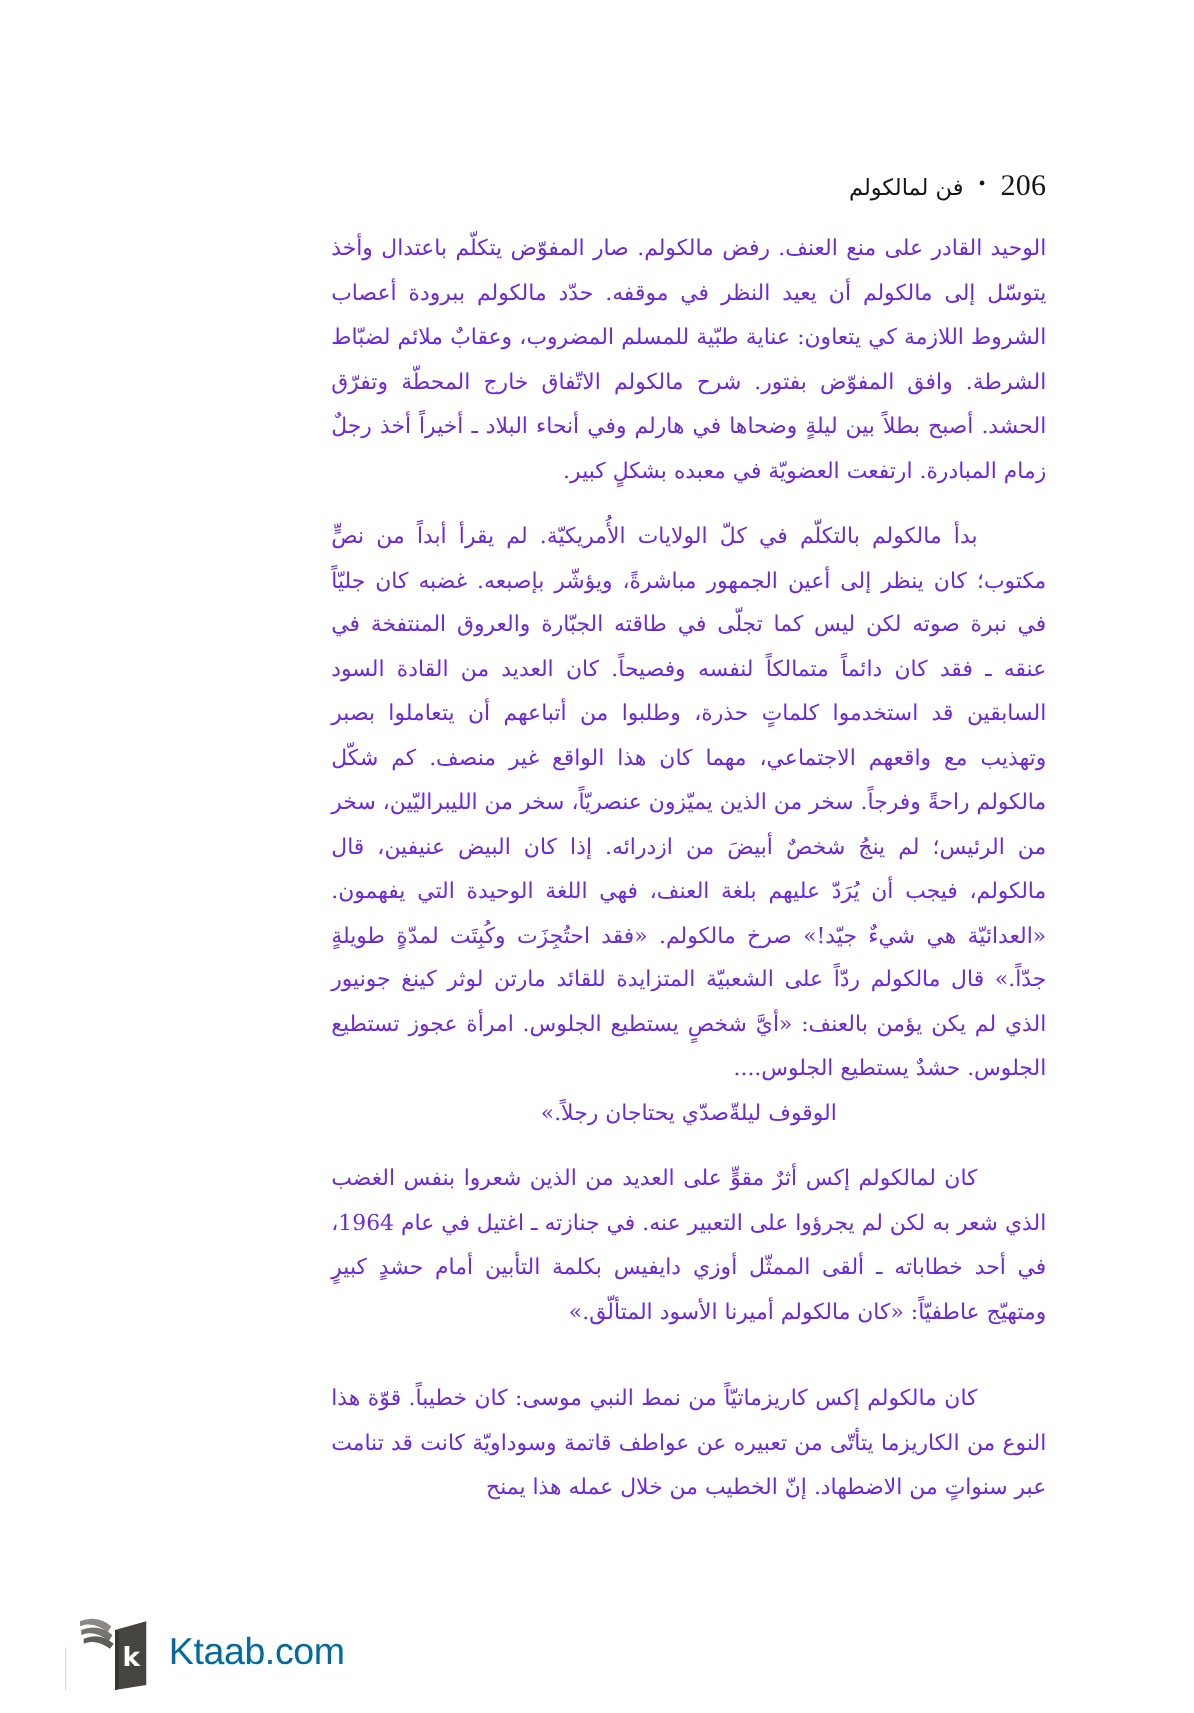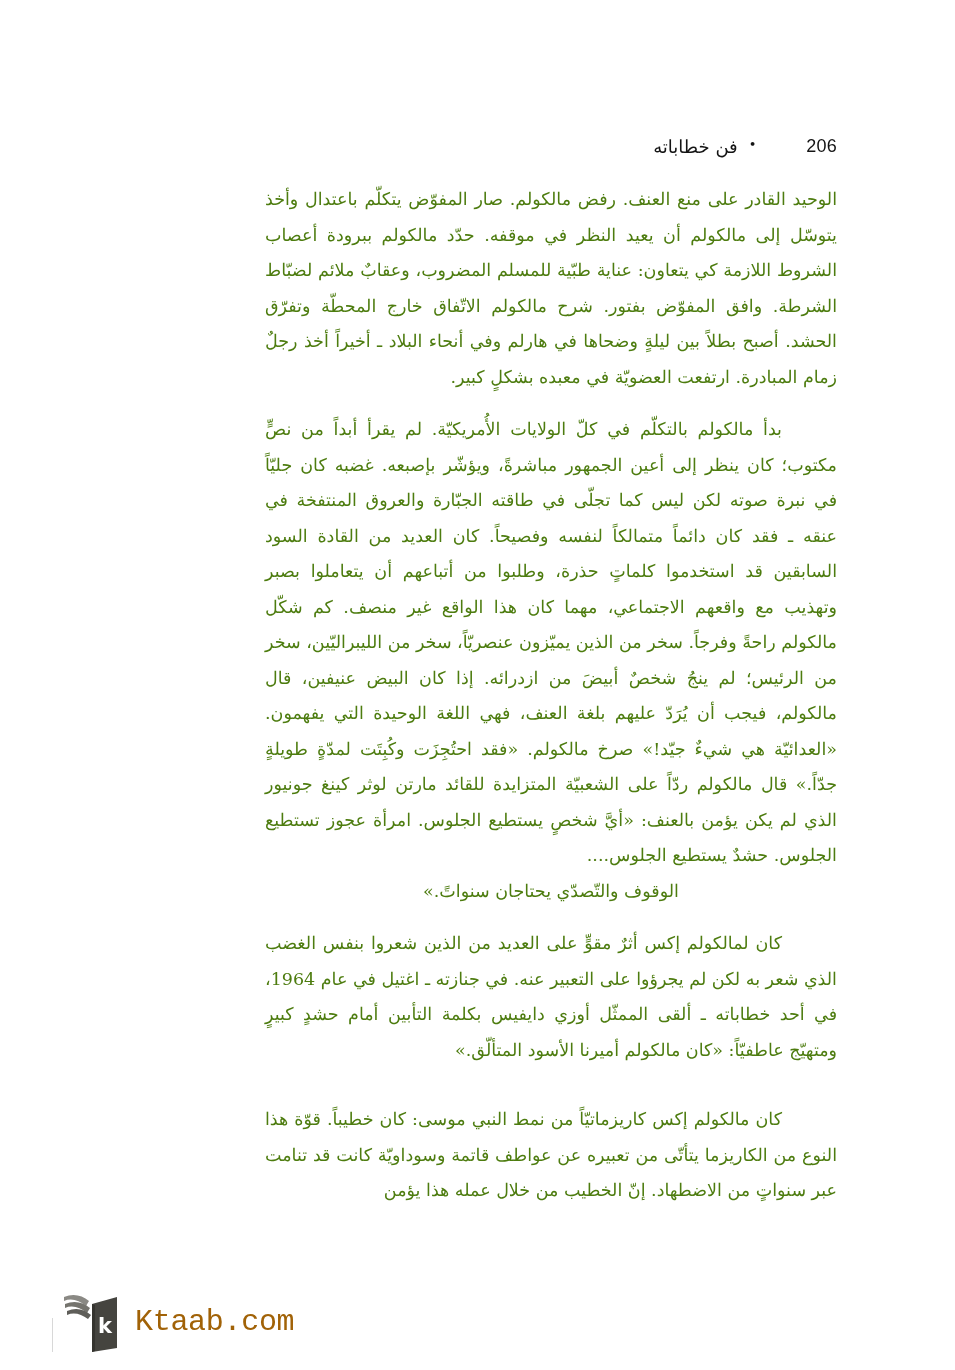--- a/index.html
+++ b/index.html
@@ -30,24 +30,23 @@
     direction: rtl;
     display: flex;
     align-items: center;
     gap: 11px;
     font-family: "DejaVu Serif", serif;
     font-size: 17px;
     color: #141414;
     white-space: nowrap;
   }
   .running-head .page-number {
-    font-family: Liberation Sans, sans-serif;
-    font-size: 18px;
+    font-family: Liberation Serif, serif;
+    font-size: 24px;
     letter-spacing: 0.2px;
-    margin-left: 39px;
   }
   .running-head .sep-dot {
     font-size: 13px;
     line-height: 1;
     transform: translateY(-2px);
   }
   .running-head .book-title {
     font-size: 18px;
   }
 
@@ -56,21 +55,21 @@
     position: absolute;
     top: 182px;
     right: 118px;
     width: 572px;
     direction: rtl;
     text-align: justify;
     text-justify: inter-word;
     font-family: "DejaVu Serif", serif;
     font-size: 17.5px;
     line-height: 35.5px;
-    color: #4d7c0f;
+    color: #6d28d9;
   }
   .para {
     margin: 0;
     text-indent: 55px;
     text-align: justify;
   }
   .para.no-indent {
     text-indent: 0;
   }
   .para.centered {
@@ -93,23 +92,23 @@
     align-items: center;
     gap: 13px;
     direction: ltr;
   }
   .watermark .book-mark {
     position: relative;
     width: 60px;
     height: 66px;
   }
   .watermark .wm-label {
-    font-family: Liberation Mono, monospace;
+    font-family: Liberation Sans, sans-serif;
     font-size: 30px;
-    color: #a16207;
+    color: #0369a1;
     letter-spacing: -0.3px;
     line-height: 1;
     transform: translateY(1px);
   }
 
   
   .edge-hairline {
     position: absolute;
     left: 52px;
     top: 1318px;
@@ -119,29 +118,29 @@
   }
 </style>
 </head>
 <body>
 
 <div class="page">
 
   <div class="running-head">
     <span class="page-number">206</span>
     <span class="sep-dot">•</span>
-    <span class="book-title">فن خطاباته</span>
+    <span class="book-title">فن لمالكولم</span>
   </div>
 
   <div class="text-column">
     <p class="para no-indent">الوحيد القادر على منع العنف. رفض مالكولم. صار المفوّض يتكلّم باعتدال وأخذ يتوسّل إلى مالكولم أن يعيد النظر في موقفه. حدّد مالكولم ببرودة أعصاب الشروط اللازمة كي يتعاون: عناية طبّية للمسلم المضروب، وعقابٌ ملائم لضبّاط الشرطة. وافق المفوّض بفتور. شرح مالكولم الاتّفاق خارج المحطّة وتفرّق الحشد. أصبح بطلاً بين ليلةٍ وضحاها في هارلم وفي أنحاء البلاد ـ أخيراً أخذ رجلٌ زمام المبادرة. ارتفعت العضويّة في معبده بشكلٍ كبير.</p>
     <p class="para para-gap-small">بدأ مالكولم بالتكلّم في كلّ الولايات الأُمريكيّة. لم يقرأ أبداً من نصٍّ مكتوب؛ كان ينظر إلى أعين الجمهور مباشرةً، ويؤشّر بإصبعه. غضبه كان جليّاً في نبرة صوته لكن ليس كما تجلّى في طاقته الجبّارة والعروق المنتفخة في عنقه ـ فقد كان دائماً متمالكاً لنفسه وفصيحاً. كان العديد من القادة السود السابقين قد استخدموا كلماتٍ حذرة، وطلبوا من أتباعهم أن يتعاملوا بصبر وتهذيب مع واقعهم الاجتماعي، مهما كان هذا الواقع غير منصف. كم شكّل مالكولم راحةً وفرجاً. سخر من الذين يميّزون عنصريّاً، سخر من الليبراليّين، سخر من الرئيس؛ لم ينجُ شخصٌ أبيضَ من ازدرائه. إذا كان البيض عنيفين، قال مالكولم، فيجب أن يُرَدّ عليهم بلغة العنف، فهي اللغة الوحيدة التي يفهمون. «العدائيّة هي شيءٌ جيّد!» صرخ مالكولم. «فقد احتُجِزَت وكُبِتَت لمدّةٍ طويلةٍ جدّاً.» قال مالكولم ردّاً على الشعبيّة المتزايدة للقائد مارتن لوثر كينغ جونيور الذي لم يكن يؤمن بالعنف: «أيَّ شخصٍ يستطيع الجلوس. امرأة عجوز تستطيع الجلوس. حشدٌ يستطيع الجلوس....</p>
-    <p class="para centered">الوقوف والتّصدّي يحتاجان سنواتً.»</p>
+    <p class="para centered">الوقوف ليلةّصدّي يحتاجان رجلاً.»</p>
     <p class="para para-gap-small">كان لمالكولم إكس أثرٌ مقوٍّ على العديد من الذين شعروا بنفس الغضب الذي شعر به لكن لم يجرؤوا على التعبير عنه. في جنازته ـ اغتيل في عام 1964، في أحد خطاباته ـ ألقى الممثّل أوزي دايفيس بكلمة التأبين أمام حشدٍ كبيرٍ ومتهيّج عاطفيّاً: «كان مالكولم أميرنا الأسود المتألّق.»</p>
-    <p class="para para-gap-large">كان مالكولم إكس كاريزماتيّاً من نمط النبي موسى: كان خطيباً. قوّة هذا النوع من الكاريزما يتأتّى من تعبيره عن عواطف قاتمة وسوداويّة كانت قد تنامت عبر سنواتٍ من الاضطهاد. إنّ الخطيب من خلال عمله هذا يؤمن</p>
+    <p class="para para-gap-large">كان مالكولم إكس كاريزماتيّاً من نمط النبي موسى: كان خطيباً. قوّة هذا النوع من الكاريزما يتأتّى من تعبيره عن عواطف قاتمة وسوداويّة كانت قد تنامت عبر سنواتٍ من الاضطهاد. إنّ الخطيب من خلال عمله هذا يمنح</p>
   </div>
 
   <div class="edge-hairline"></div>
   <div class="watermark">
     <span class="book-mark">
       <svg width="60" height="66" viewBox="0 0 60 66" aria-hidden="true">
 
         <path d="M2 9 C11 5, 20 7, 27 13 L24 18 C17 12, 9 10, 2 13 Z" fill="#8a8984"></path>
         <path d="M3 16 C12 12, 21 14, 28 20 L25 25 C18 19, 10 17, 3 20 Z" fill="#75746e"></path>
         <path d="M5 23 C14 19, 22 21, 29 27 L26 31 C19 26, 12 24, 5 27 Z" fill="#5f5e59"></path>

